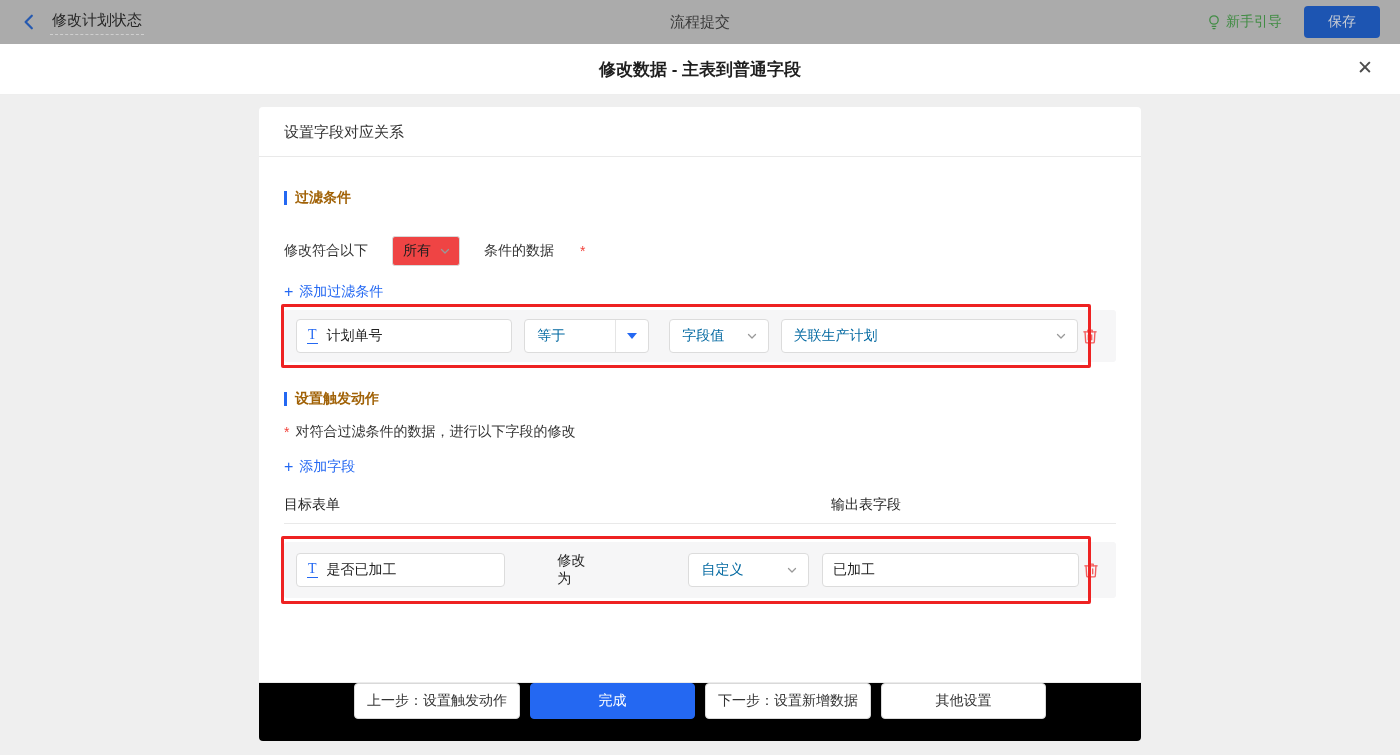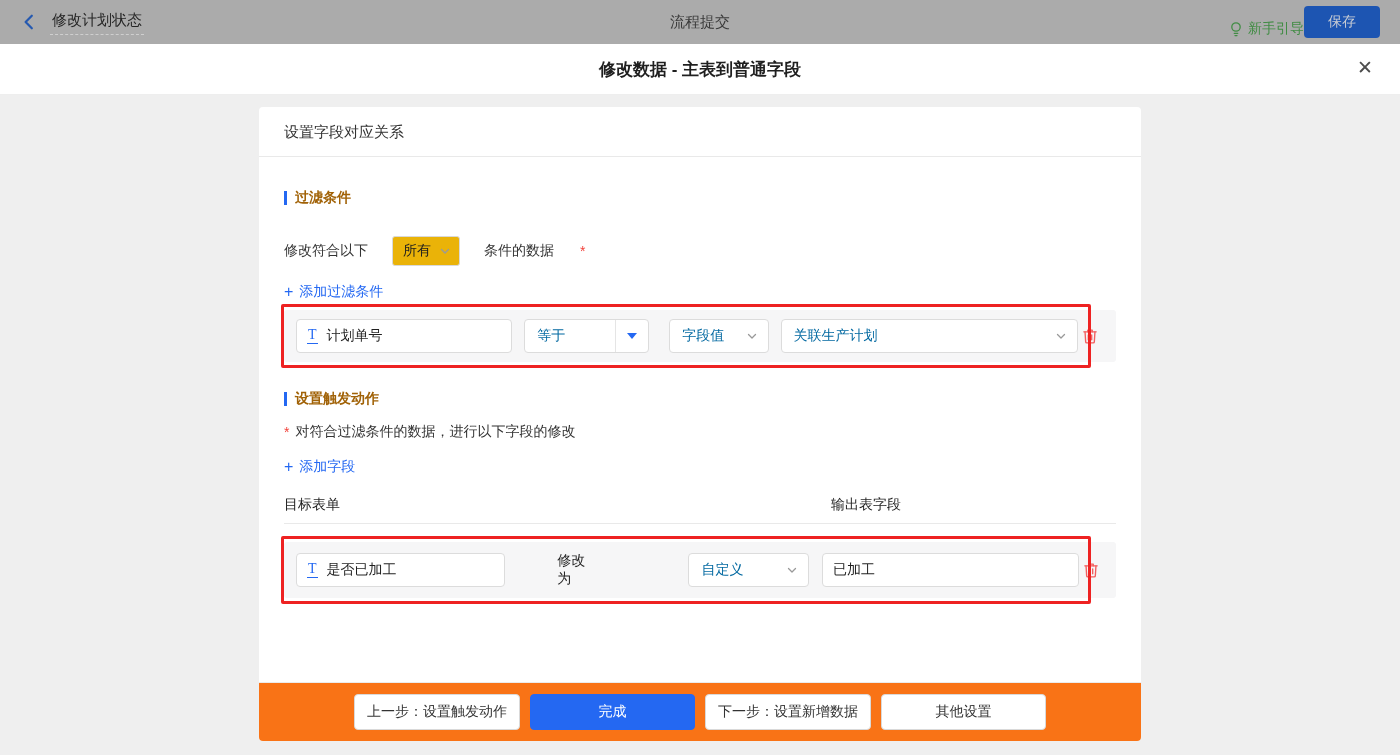--- a/index.html
+++ b/index.html
@@ -17,21 +17,21 @@
   .topbar-left { display:flex; align-items:center; gap:12px; }
   .back-btn { display:flex; align-items:center; cursor:pointer; }
   .tb-title {
     font-size:15px; color:#262626; padding:2px 2px 4px 2px;
     border-bottom:1px dashed #cfcfcf;
   }
   .tb-center {
     position:absolute; left:0; right:0; text-align:center;
     font-size:15px; color:#3a3a3a; pointer-events:none;
   }
-  .topbar-right { margin-left:auto; display:flex; align-items:flex-end; z-index:1; }
+  .topbar-right { margin-left:auto; display:flex; align-items:center; gap:22px; z-index:1; }
   .guide-link { display:flex; align-items:center; gap:5px; color:#418c44; font-size:14px; cursor:pointer; }
   .save-btn {
     background:#1d55b2; color:#c9cdd4; border:none; border-radius:4px;
     font-size:14px; width:76px; height:32px; cursor:pointer;
     font-family:inherit;
   }
 
   
   .modal-header {
     height:51px; background:#fff; position:relative;
@@ -56,21 +56,21 @@
   }
   .card-body { padding:0 25px; }
 
   .section-title { display:flex; align-items:center; margin-top:32px; }
   .section-title.second { margin-top:28px; }
   .blue-bar { width:3px; height:14px; background:#2468f2; margin-right:8px; }
   .section-title span.txt { font-weight:bold; font-size:14px; color:#a16207; }
 
   .match-row { display:flex; align-items:center; gap:24px; margin-top:29px; color:#333; }
   .mini-select {
-    width:68px; height:30px; border:1px solid #d9d9d9; border-radius:3px; background:#eab308;
+    width:68px; height:30px; border:1px solid #d9d9d9; border-radius:3px; background:#ef4444;
     display:flex; align-items:center; padding:0 8px 0 10px; cursor:pointer; gap:6px;
   }
   .mini-select .val { flex:1; color:#1f1f1f; }
   .req { color:#f2413a; margin-left:2px; }
 
   .add-link {
     margin-top:17px; color:#2468f2; font-size:14px; display:flex; align-items:center;
     gap:6px; cursor:pointer; width:fit-content;
   }
   .add-link .plus { font-size:16px; line-height:1; }
@@ -127,22 +127,22 @@
   .col-headers { margin-top:20px; position:relative; height:20px; color:#1f1f1f; }
   .col-headers .col2 { position:absolute; left:547px; top:0; }
   .col-divider { margin-top:7px; border-bottom:1px solid #e9e9e9; }
 
   .modify-label { margin-left:52px; color:#1f1f1f; }
   .mode-select { margin-left:91px; }
 
   
   .card-footer {
     position:absolute; left:0; right:0; bottom:0; height:59px;
-    border-top:1px solid #ebebeb; display:flex; align-items:center;
-    justify-content:center; gap:10px; background:#f97316;
+    border-top:1px solid #ebebeb; display:flex; align-items:flex-start;
+    justify-content:center; gap:10px; background:#000000;
   }
   .btn {
     height:36px; border-radius:4px; font-size:14px; font-family:inherit;
     cursor:pointer; background:#fff; border:1px solid #d9d9d9; color:#333;
   }
   .btn.primary { background:#2468f2; border-color:#2468f2; color:#fff; }
   .w166 { width:166px; } .w165 { width:165px; }
 </style>
 </head>
 <body>

